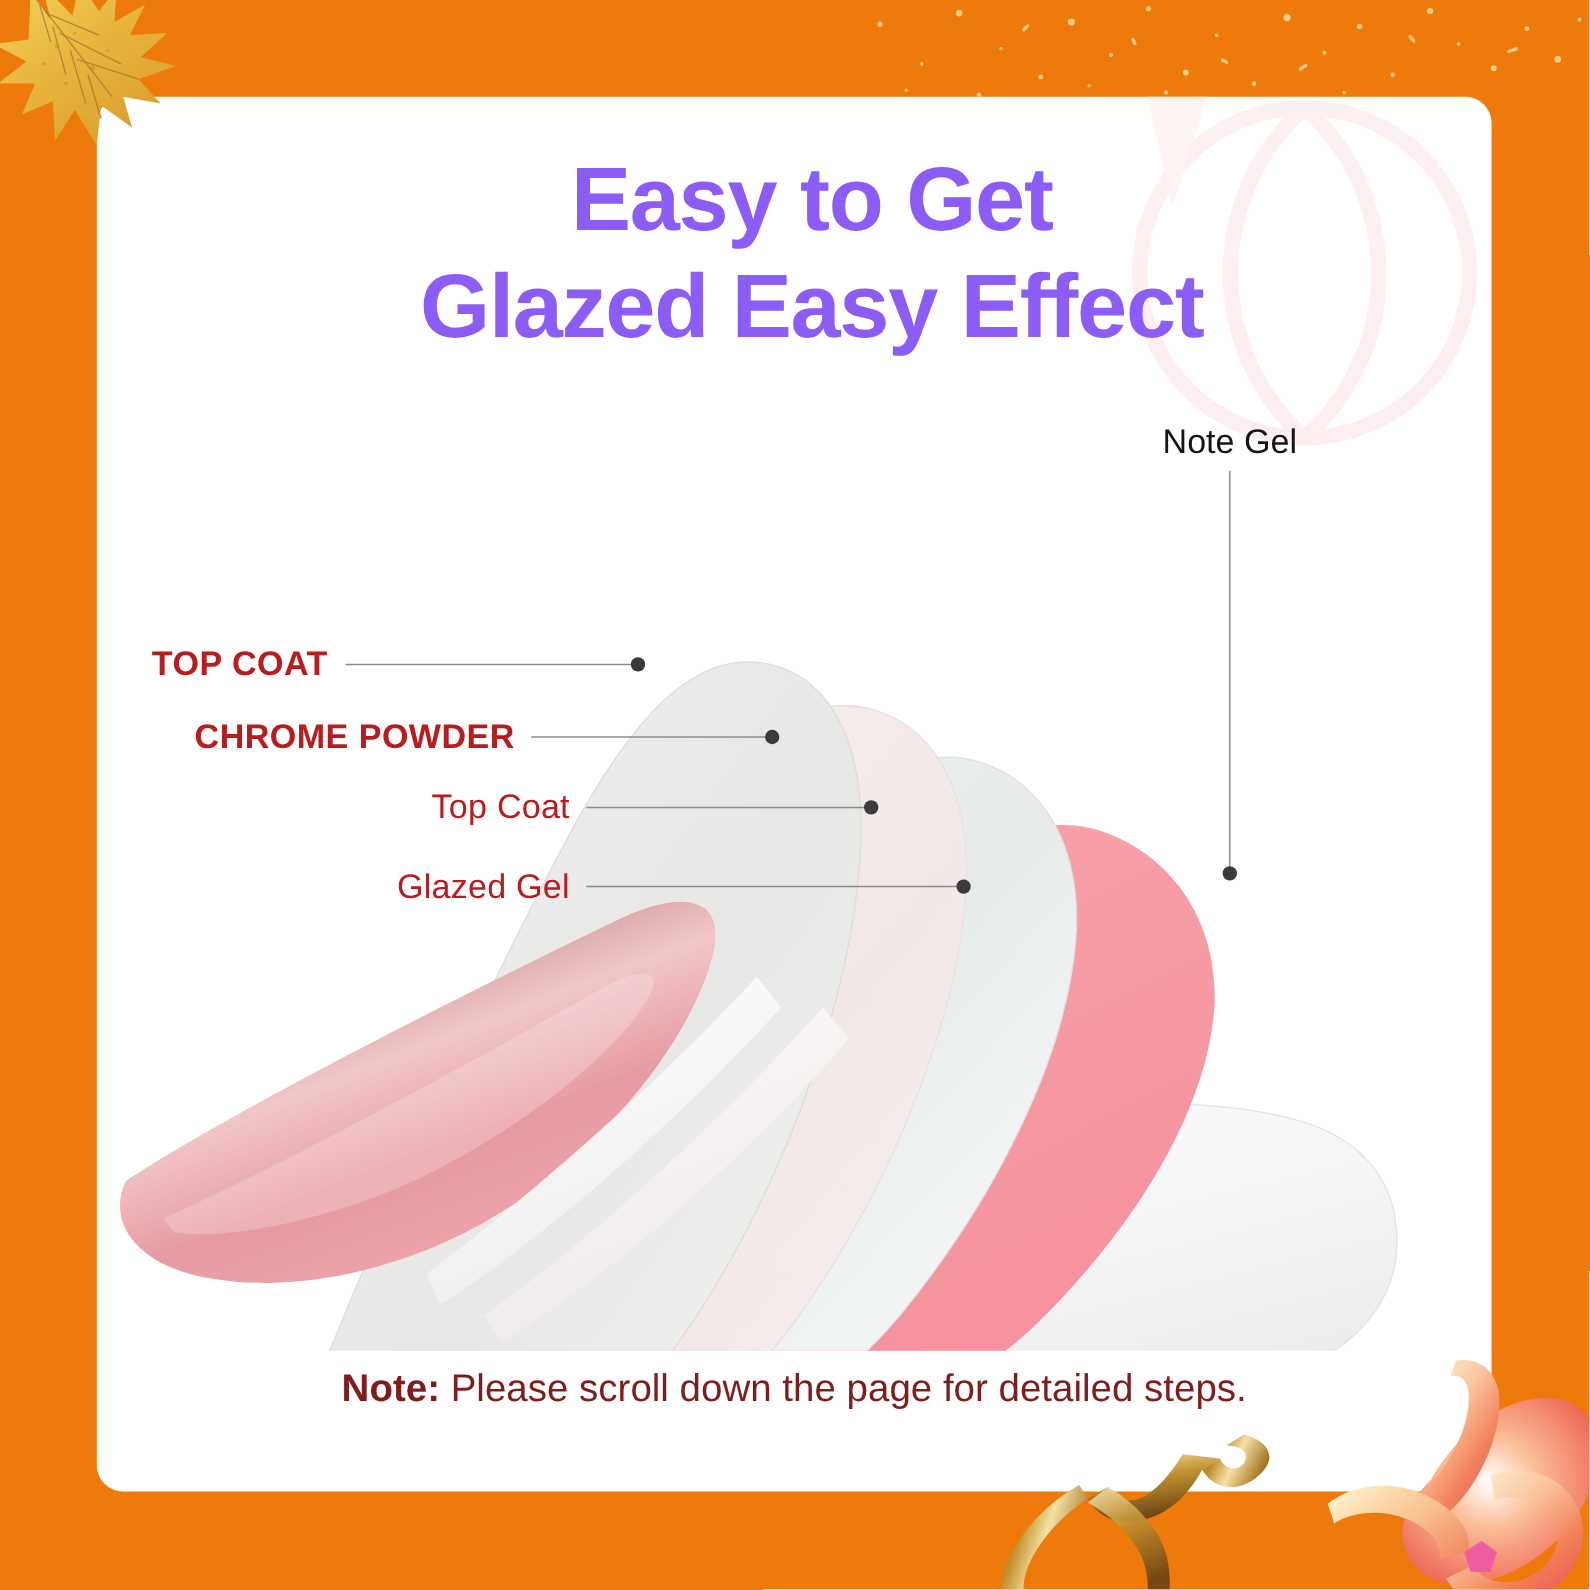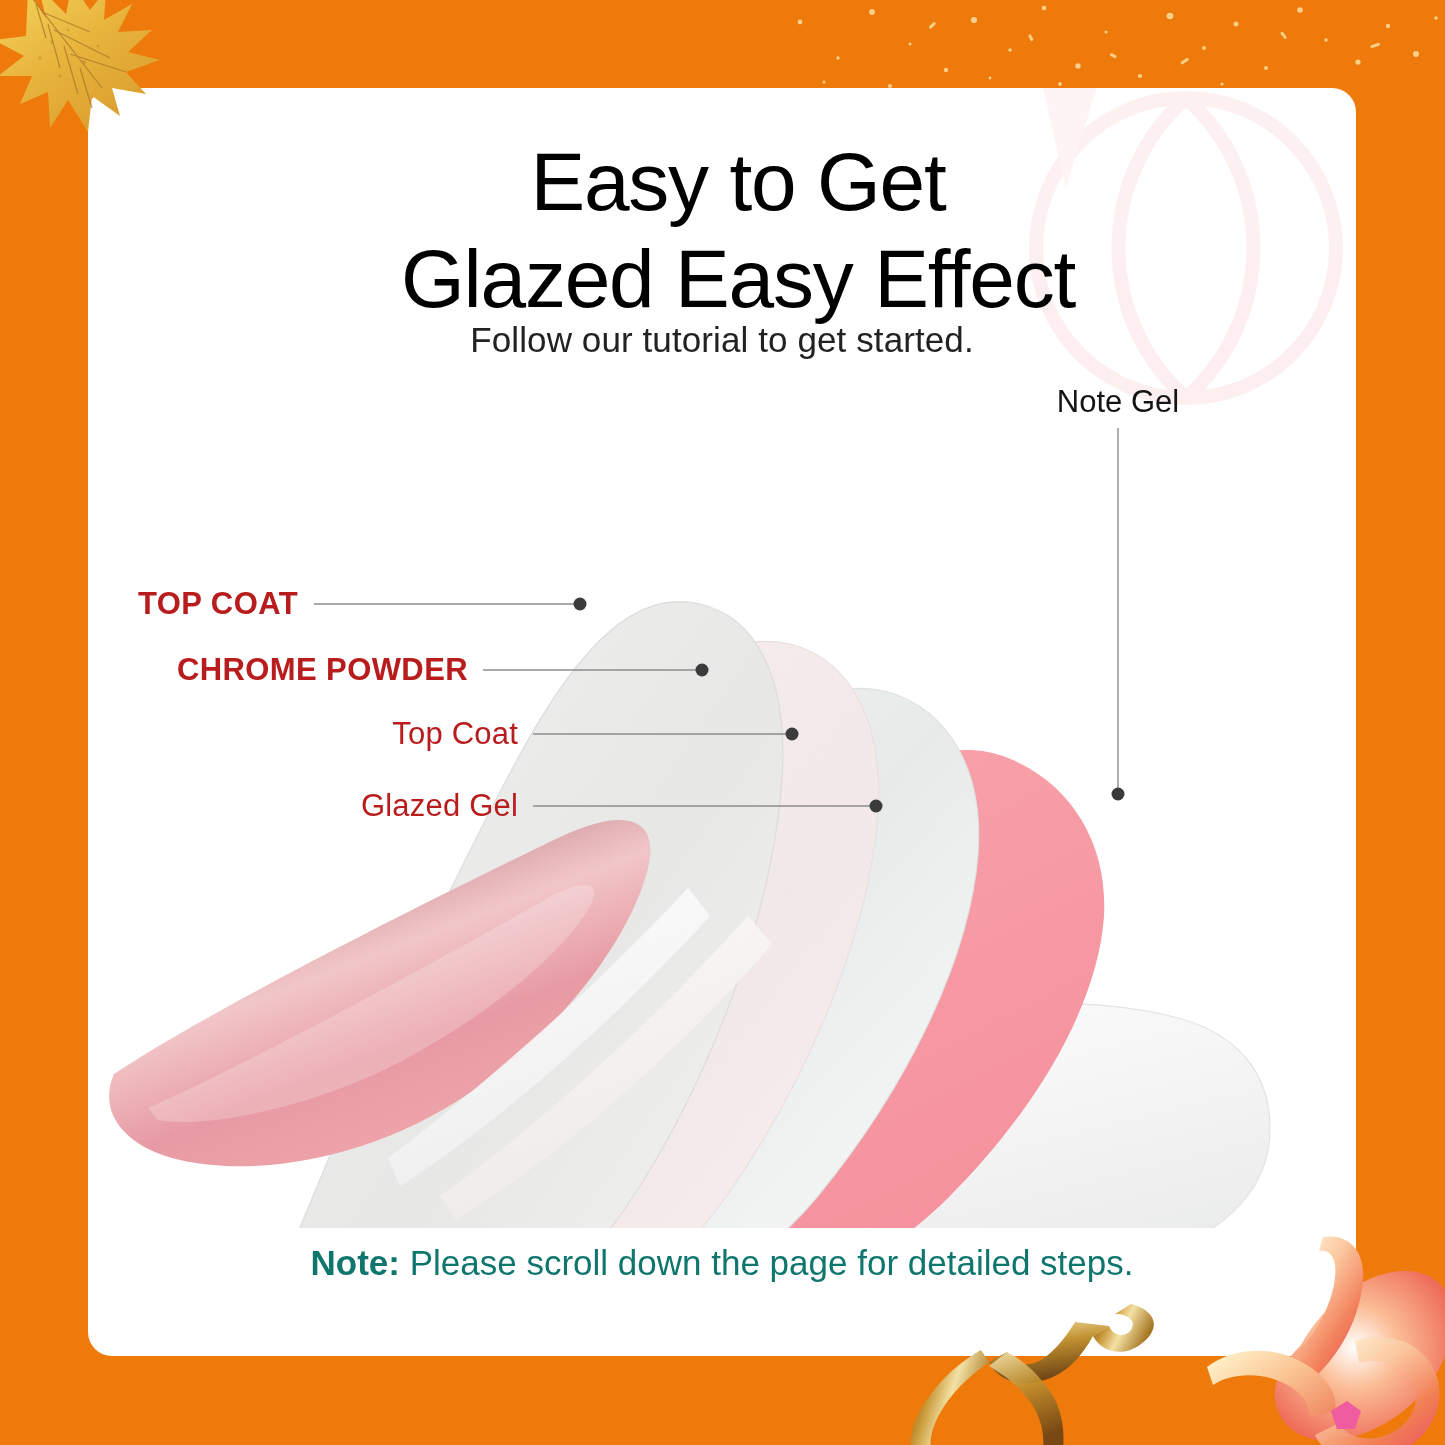--- a/index.html
+++ b/index.html
@@ -49,24 +49,24 @@
     opacity: 0.6;
     pointer-events: none;
   }
 
   
   .title {
     position: absolute;
     left: 0; right: 0;
     top: 46px;
     text-align: center;
-    color: #000000;
+    color: #8b5cf6;
     font-size: 82px;
     line-height: 1.18;
-    font-weight: 400;
+    font-weight: 700;
     letter-spacing: -1.2px;
     margin-left: 32px;
   }
   .title .ln { display: block; }
   .subtitle {
     position: absolute;
     left: 0; right: 0;
     top: 232px;
     text-align: center;
     color: #222222;
@@ -74,21 +74,21 @@
     font-weight: 400;
     letter-spacing: 0.1px;
   }
 
   
   .note {
     position: absolute;
     left: 0; right: 0;
     bottom: 73px;
     text-align: center;
-    color: #0f766e;
+    color: #7f1d1d;
     font-size: 35px;
     font-weight: 400;
   }
   .note b { font-weight: 700; }
 
   
   .diagram {
     position: absolute;
     left: 0;
     top: 280px;
@@ -201,21 +201,20 @@
         <path d="M210 40 C 300 120, 300 260, 210 340"></path>
         <path d="M210 40 C 120 120, 120 260, 210 340"></path>
       </g>
       <path d="M60 0 L130 0 L90 130 Z" fill="#FDEDEC"></path>
     </svg>
 
     <div class="title">
       <span class="ln">Easy to Get</span>
       <span class="ln">Glazed Easy Effect</span>
     </div>
-    <div class="subtitle">Follow our tutorial to get started.</div>
 
     <div class="diagram">
       <svg viewBox="0 0 1268 860" width="1268" height="860">
         <defs>
           <linearGradient id="gTopOuter" x1="0" y1="0" x2="1" y2="1">
             <stop offset="0%" stop-color="#F2F2F1"></stop>
             <stop offset="55%" stop-color="#E7E7E6"></stop>
             <stop offset="100%" stop-color="#F4F4F3"></stop>
           </linearGradient>
           <linearGradient id="gChrome" x1="0" y1="0" x2="1" y2="1">

